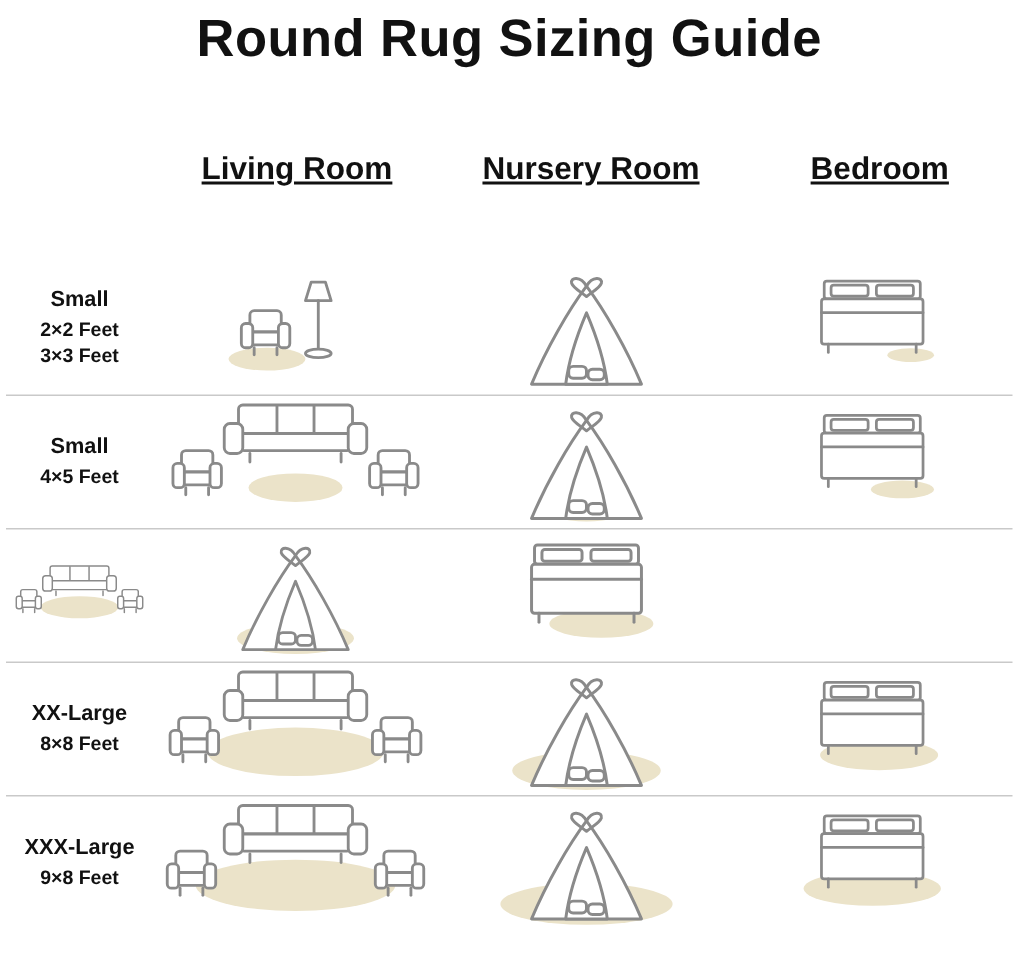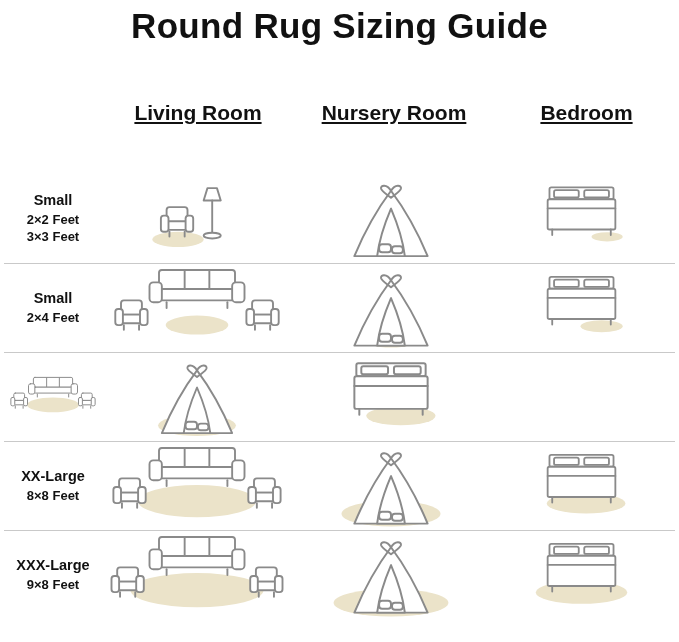--- a/index.html
+++ b/index.html
@@ -137,21 +137,21 @@
         <svg class="scene" viewBox="0 0 200 88" preserveAspectRatio="xMidYMid meet">
           <ellipse class="rug" cx="128" cy="64" rx="17" ry="5"></ellipse>
           <use href="#bed" x="61" y="10"></use>
         </svg>
       </div>
     </div>
 
     <div class="row">
       <div class="row-label">
         <div class="label-main">Small</div>
-        <div class="label-size">2×4 Feet</div>
+        <div class="label-size">4×5 Feet</div>
       </div>
       <div class="cell">
         <svg class="scene" viewBox="0 0 200 88" preserveAspectRatio="xMidYMid meet">
           <ellipse class="rug" cx="100" cy="62" rx="33" ry="10"></ellipse>
           <use href="#sofa" x="50" y="4"></use>
           <use href="#armchair" x="14" y="36"></use>
           <use href="#armchair" x="152" y="36"></use>
         </svg>
       </div>
       <div class="cell">

